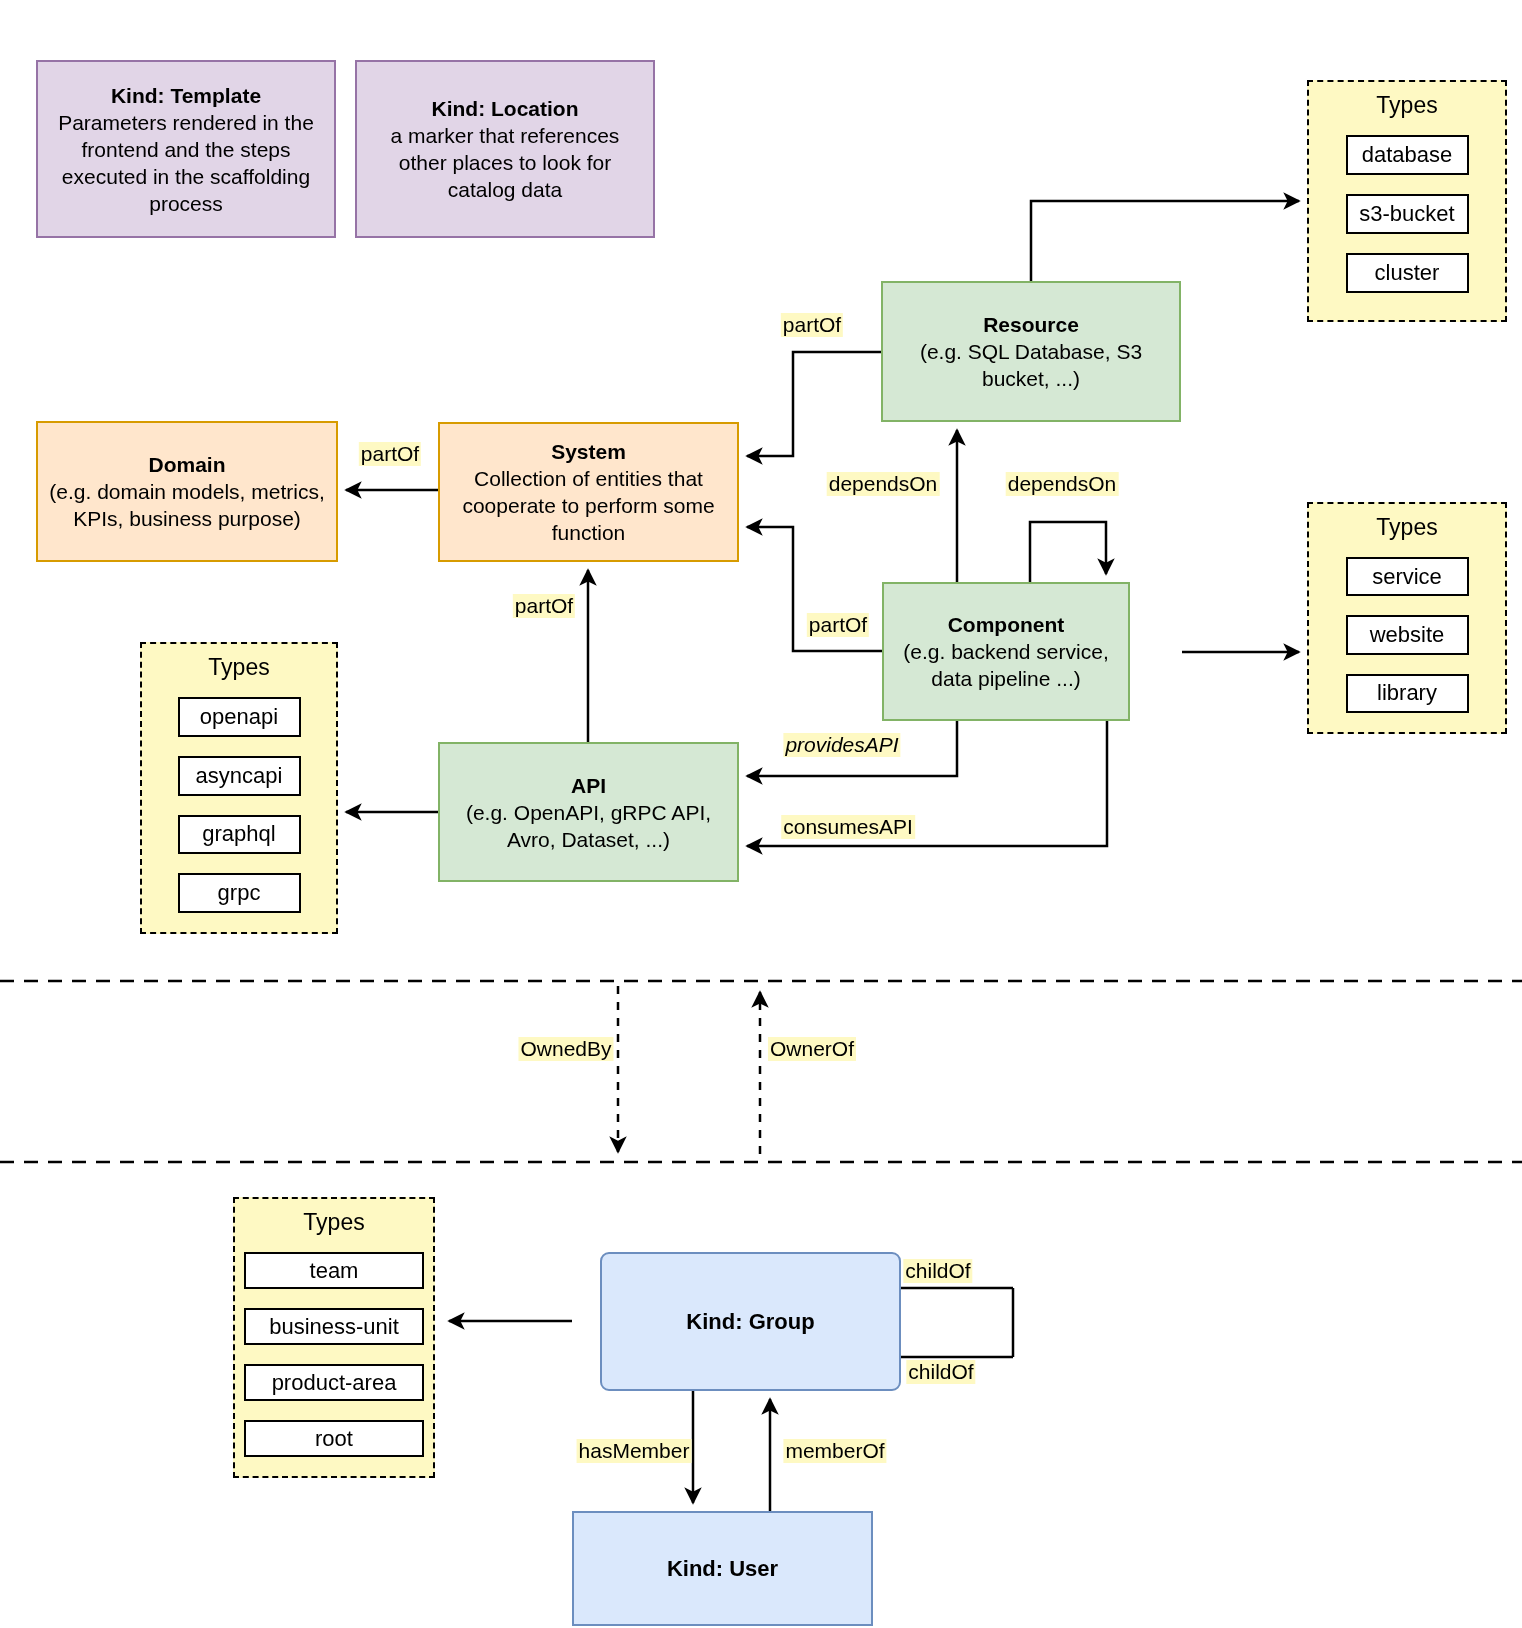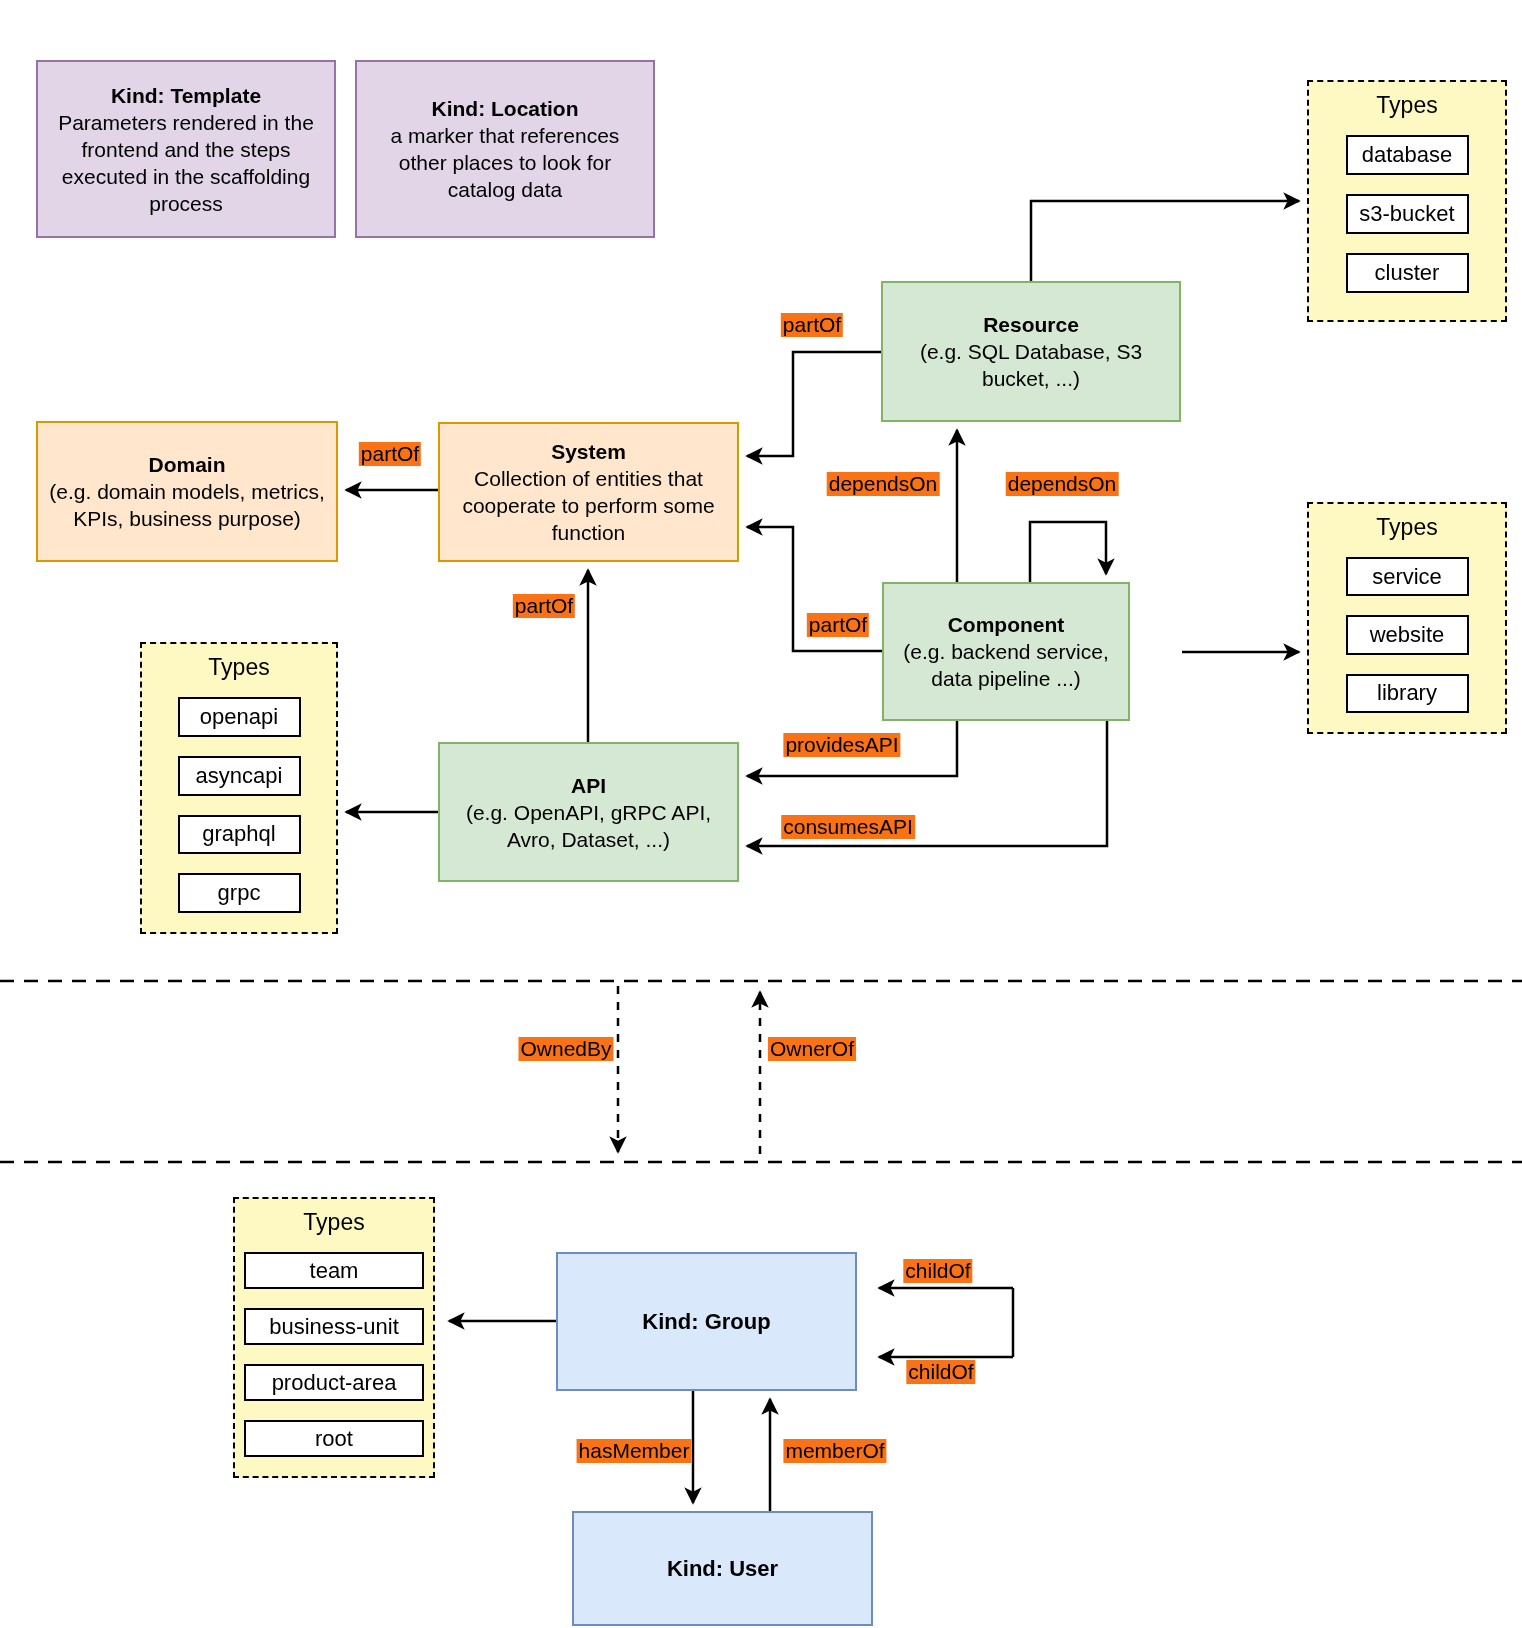--- a/index.html
+++ b/index.html
@@ -46,21 +46,21 @@
     display:flex;align-items:center;justify-content:center;
     font-size:22px;
     background:#ffffff;
   }
   .panel.wide-items .panel-item{width:180px;height:41px;}
   .edge-label{
     position:absolute;
     transform:translate(-50%,-50%);
     font-size:21px;
     white-space:nowrap;
-    background:#f97316;
+    background:#fef9c3;
     padding:0 2px;
   }
 </style>
 </head>
 <body>
 
 <div class="canvas">
 
   <svg class="edges" viewBox="0 0 1522 1628">
     <defs>
@@ -137,21 +137,21 @@
   <div class="node green" style="left:882px;top:538px;width:248px;height:139px;">
     <div class="node-title">Component</div>
     <div class="node-desc">(e.g. backend service, data pipeline ...)</div>
   </div>
 
   <div class="node green" style="left:438px;top:698px;width:301px;height:140px;">
     <div class="node-title">API</div>
     <div class="node-desc">(e.g. OpenAPI, gRPC API, Avro, Dataset, ...)</div>
   </div>
 
-  <div class="node blue kind-only" style="left:556px;top:1208px;width:301px;height:139px;">
+  <div class="node blue kind-only" style="left:600px;top:1208px;width:301px;height:139px;border-radius:9px;">
     <div class="node-title">Kind: Group</div>
   </div>
 
   <div class="node blue kind-only" style="left:572px;top:1467px;width:301px;height:115px;">
     <div class="node-title">Kind: User</div>
   </div>
 
   <div class="panel" style="left:1307px;top:36px;width:200px;height:242px;">
     <div class="panel-title">Types</div>
     <div class="panel-item">database</div>
@@ -181,21 +181,21 @@
     <div class="panel-item">product-area</div>
     <div class="panel-item">root</div>
   </div>
 
   <div class="edge-label" style="left:390px;top:410px;">partOf</div>
   <div class="edge-label" style="left:812px;top:281px;">partOf</div>
   <div class="edge-label" style="left:838px;top:581px;">partOf</div>
   <div class="edge-label" style="left:544px;top:562px;">partOf</div>
   <div class="edge-label" style="left:883px;top:440px;">dependsOn</div>
   <div class="edge-label" style="left:1062px;top:440px;">dependsOn</div>
-  <div class="edge-label" style="left:842px;top:701px;">providesAPI</div>
+  <div class="edge-label" style="left:842px;top:701px;font-style:italic;">providesAPI</div>
   <div class="edge-label" style="left:848px;top:783px;">consumesAPI</div>
   <div class="edge-label" style="left:566px;top:1005px;">OwnedBy</div>
   <div class="edge-label" style="left:812px;top:1005px;">OwnerOf</div>
   <div class="edge-label" style="left:938px;top:1227px;">childOf</div>
   <div class="edge-label" style="left:941px;top:1328px;">childOf</div>
   <div class="edge-label" style="left:634px;top:1407px;">hasMember</div>
   <div class="edge-label" style="left:835px;top:1407px;">memberOf</div>
 
 </div>
 

